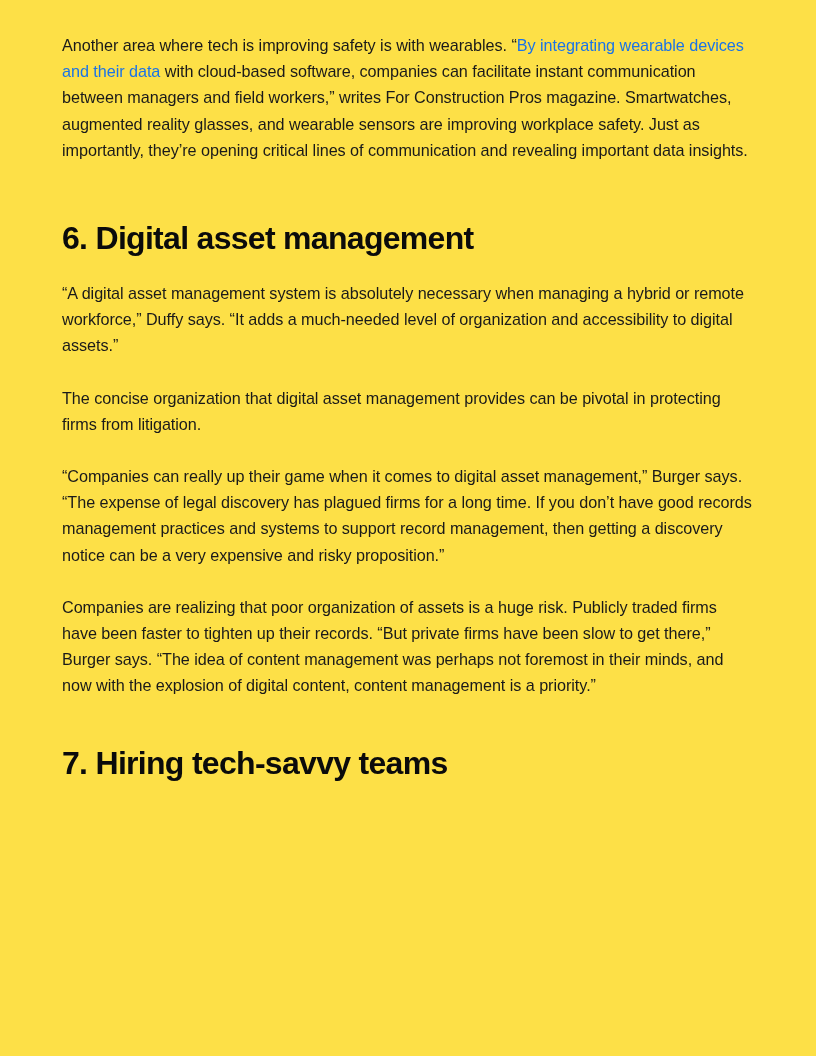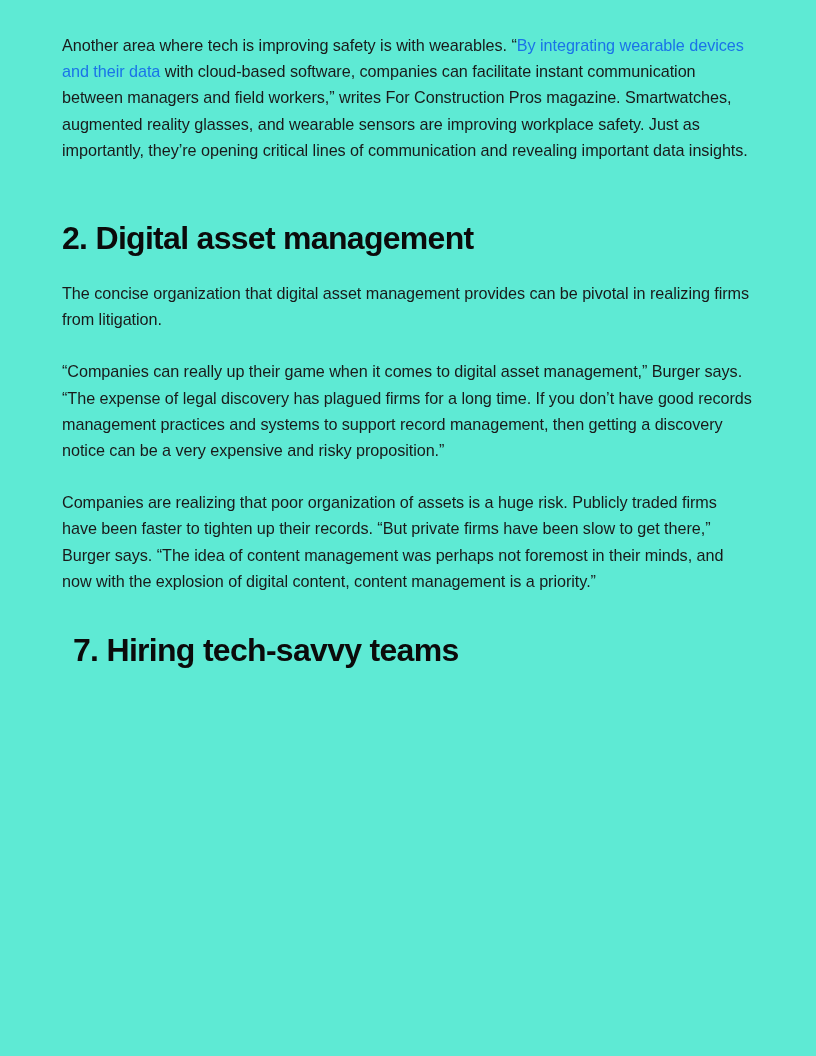--- a/index.html
+++ b/index.html
@@ -10,79 +10,79 @@
     width: 816px;
     height: 1056px;
     background: #ffffff;
     font-family: "Liberation Sans", sans-serif;
     -webkit-font-smoothing: antialiased;
   }
   .page {
     position: relative;
     width: 816px;
     height: 1056px;
-    background: #5eead4;
+    background: #fde047;
     box-sizing: border-box;
     padding: 32px 64px 0 62px;
   }
   .article {
     width: 691px;
   }
   p.body-text {
     margin: 0 0 26px 0;
     font-size: 16.2px;
     line-height: 26.2px;
     color: #1a1a1a;
     letter-spacing: -0.05px;
     text-align: left;
     word-spacing: 0px;
   }
   p.body-text.tight-bottom {
-    margin-bottom: 12px;
+    margin-bottom: 20px;
   }
   a.inline-link {
     color: #1a73e8;
     text-decoration: none;
   }
   h2.section-heading {
     margin: 0;
     font-size: 32px;
     line-height: 40px;
     font-weight: 700;
     color: #0b0b0b;
     letter-spacing: -0.7px;
   }
   .heading-block-6 {
     padding-top: 29px;
     padding-bottom: 22px;
   }
   .heading-block-7 {
     padding-top: 24px;
     padding-bottom: 22px;
-    margin-left: 11px;
   }
   .spacer-final {
     height: 80px;
   }
 </style>
 </head>
 <body>
 
 <div class="page">
   <article class="article">
 
     <p class="body-text"><span>Another area where tech is improving safety is with wearables. “</span><a class="inline-link" href="#">By integrating wearable devices and their data</a><span> with cloud-based software, companies can facilitate instant communication between managers and field workers,” writes For Construction Pros magazine. Smartwatches, augmented reality glasses, and wearable sensors are improving workplace safety. Just as importantly, they’re opening critical lines of communication and revealing important data insights.</span></p>
 
     <div class="heading-block-6">
-      <h2 class="section-heading">2. Digital asset management</h2>
+      <h2 class="section-heading">6. Digital asset management</h2>
     </div>
 
 
+    <p class="body-text">“A digital asset management system is absolutely necessary when managing a hybrid or remote workforce,” Duffy says. “It adds a much-needed level of organization and accessibility to digital assets.”</p>
 
-    <p class="body-text">The concise organization that digital asset management provides can be pivotal in realizing firms from litigation.</p>
+    <p class="body-text">The concise organization that digital asset management provides can be pivotal in protecting firms from litigation.</p>
 
     <p class="body-text">“Companies can really up their game when it comes to digital asset management,” Burger says. “The expense of legal discovery has plagued firms for a long time. If you don’t have good records management practices and systems to support record management, then getting a discovery notice can be a very expensive and risky proposition.”</p>
 
     <p class="body-text tight-bottom">Companies are realizing that poor organization of assets is a huge risk. Publicly traded firms have been faster to tighten up their records. “But private firms have been slow to get there,” Burger says. “The idea of content management was perhaps not foremost in their minds, and now with the explosion of digital content, content management is a priority.”</p>
 
     <div class="heading-block-7">
       <h2 class="section-heading">7. Hiring tech-savvy teams</h2>
     </div>
 
 

